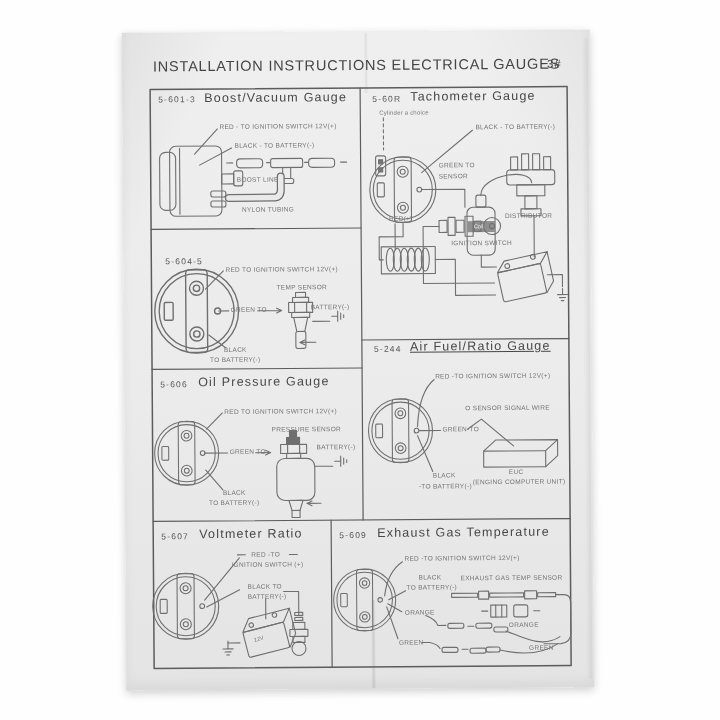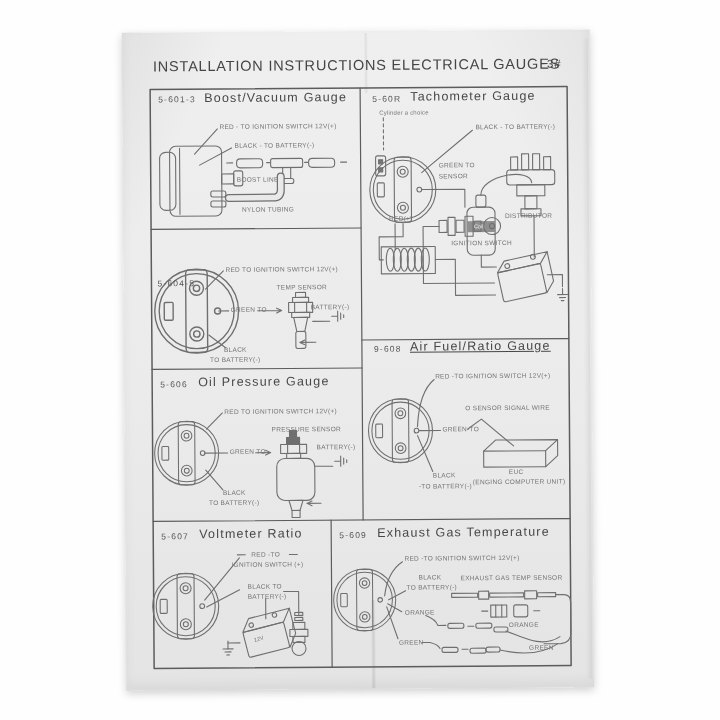--- a/index.html
+++ b/index.html
@@ -285,29 +285,29 @@
   <div class="txt ptitle" style="left:412px;top:91px;">Tachometer Gauge</div>
   <div class="txt lbl2" style="left:381px;top:110px;">Cylinder a choice</div>
   <div class="txt lbl" style="left:477px;top:125px;">BLACK - TO BATTERY(-)</div>
   <div class="txt lbl" style="left:440px;top:163px;">GREEN TO</div>
   <div class="txt lbl" style="left:440px;top:174px;">SENSOR</div>
   <div class="txt lbl" style="left:390px;top:216px;">RED(+)</div>
   <div class="txt coil-lbl" style="left:475px;top:225px;">Coil</div>
   <div class="txt lbl" style="left:506px;top:214px;">DISTRIBUTOR</div>
   <div class="txt lbl" style="left:452px;top:241px;">IGNITION SWITCH</div>
 
-  <div class="txt code" style="left:158px;top:256px;margin-top:22px;">5-604-5</div>
+  <div class="txt code" style="left:166px;top:256px;">5-604-5</div>
   <div class="txt lbl" style="left:226px;top:266px;">RED TO IGNITION SWITCH 12V(+)</div>
   <div class="txt lbl" style="left:277px;top:284px;">TEMP SENSOR</div>
   <div class="txt lbl" style="left:231px;top:306px;">GREEN TO</div>
   <div class="txt lbl" style="left:311px;top:304px;">BATTERY(-)</div>
   <div class="txt lbl" style="left:224px;top:346px;">BLACK</div>
   <div class="txt lbl" style="left:210px;top:356px;">TO BATTERY(-)</div>
 
-  <div class="txt code" style="left:374px;top:345px;">9-608</div>
+  <div class="txt code" style="left:374px;top:345px;">5-244</div>
   <div class="txt ptitle" style="left:410px;top:341px;text-decoration:underline;">Air Fuel/Ratio Gauge</div>
   <div class="txt lbl" style="left:435px;top:374px;">RED -TO IGNITION SWITCH 12V(+)</div>
   <div class="txt lbl" style="left:465px;top:406px;">O  SENSOR SIGNAL WIRE</div>
   <div class="txt lbl" style="left:442px;top:427px;">GREEN-TO</div>
   <div class="txt lbl" style="left:508px;top:470px;">EUC</div>
   <div class="txt lbl" style="left:472px;top:480px;">(ENGING COMPUTER UNIT)</div>
   <div class="txt lbl" style="left:432px;top:473px;">BLACK</div>
   <div class="txt lbl" style="left:418px;top:484px;">-TO BATTERY(-)</div>
 
   <div class="txt code" style="left:160px;top:379px;">5-606</div>

